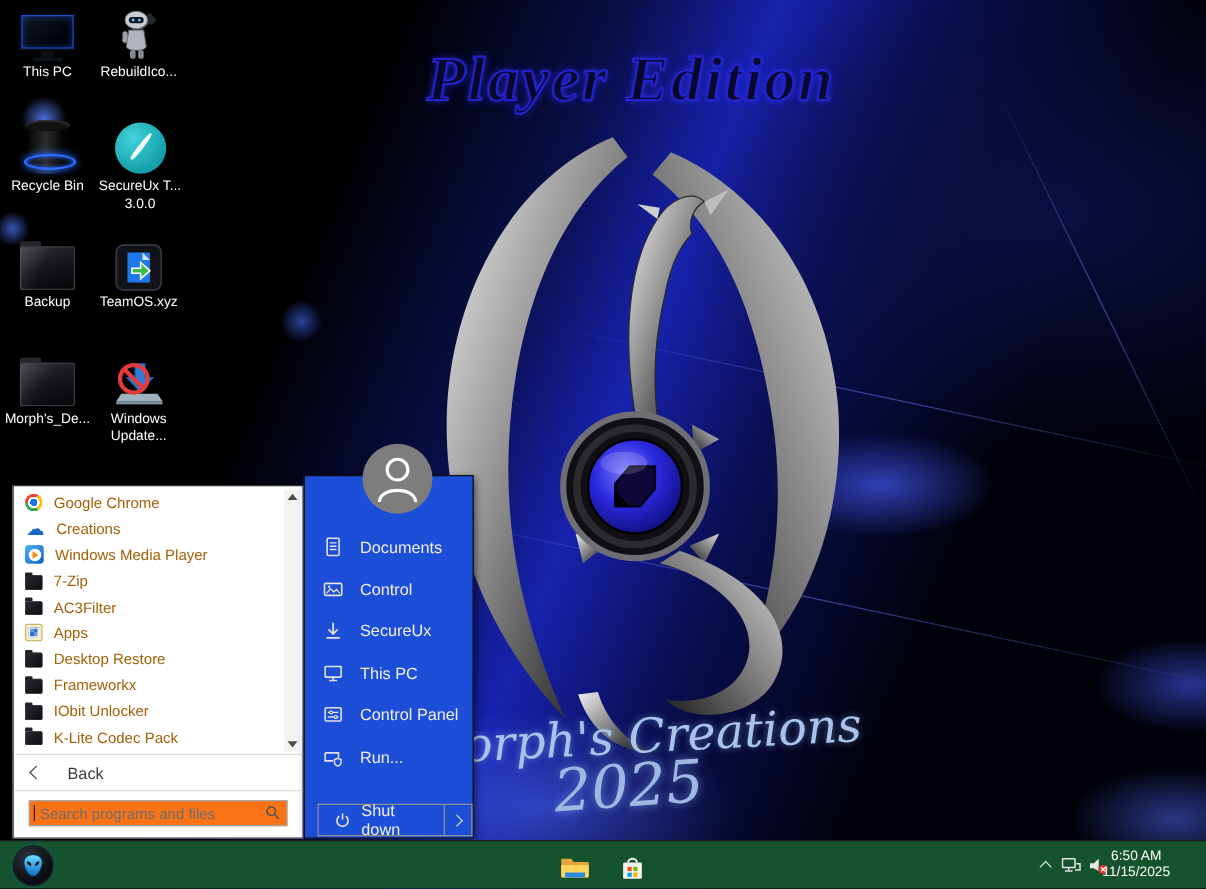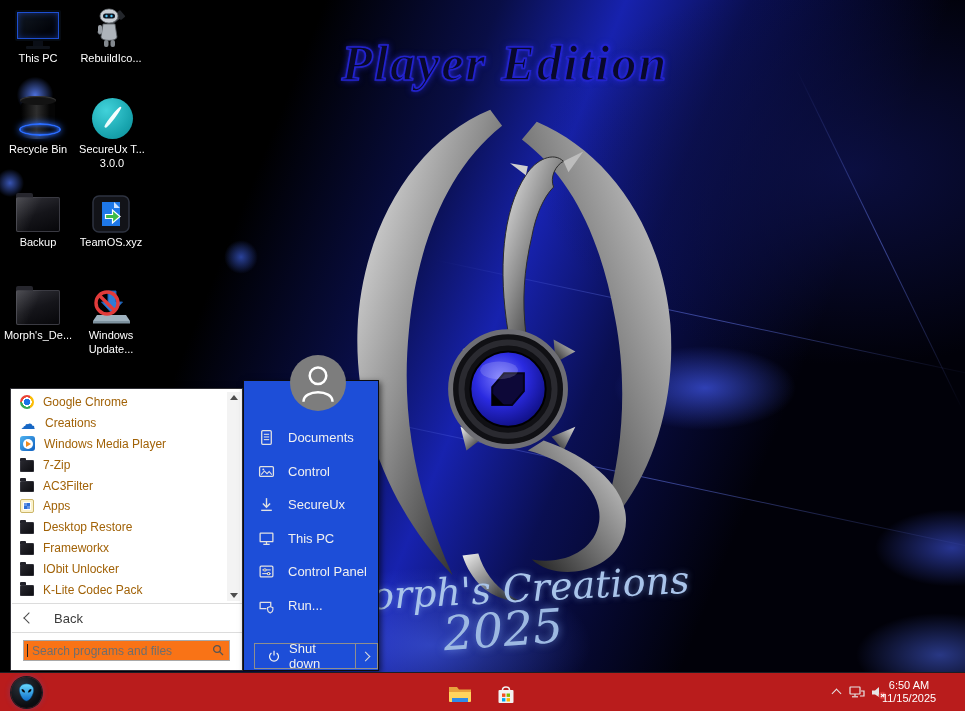--- a/index.html
+++ b/index.html
@@ -133,21 +133,21 @@
     background:linear-gradient(135deg,#2a2a31,#0b0b0f); box-shadow:inset 0 0 0 .5px #43434c; }
   .ic-sfold::before { content:""; position:absolute; left:0; top:-2.5px; width:6px; height:3px;
     border-radius:1px 1px 0 0; background:#22222a; }
   .ic-apps { width:14px; height:14px; background:#fbf2cd; border:1px solid #ccb668; border-radius:2px;
     display:flex; align-items:center; justify-content:center; flex:none; }
   .ic-apps .g { width:8px; height:8px;
     background:conic-gradient(#2e6fd8 0 25%, #6b97e4 0 50%, #2e6fd8 0 75%, #6b97e4 0);
     box-shadow:0 0 0 1px #fff inset; }
 
   
-  .taskbar { position:absolute; left:0; top:672px; width:965px; height:39px; background:#b91c1c;
+  .taskbar { position:absolute; left:0; top:672px; width:965px; height:39px; background:#14532d;
     border-top:1px solid #1d1d22; z-index:10; }
   .orb { position:absolute; left:11px; top:4px; width:31px; height:31px; border-radius:50%;
     background:radial-gradient(circle at 35% 28%, #2c323a, #0b0d11 68%);
     box-shadow:0 0 0 1px #191c21, 0 0 6px rgba(40,110,220,.4); 
     display:flex; align-items:center; justify-content:center; cursor:pointer; }
   .task-icon { position:absolute; top:8px; width:28px; height:26px; display:flex; align-items:center; justify-content:center; cursor:pointer; }
   .ti-explorer { left:446px; } .ti-store { left:492px; }
 
   .tray-chev { position:absolute; left:833px; top:17px; width:7px; height:7px;
     border-left:1.5px solid #e6e6e6; border-bottom:1.5px solid #e6e6e6; transform:rotate(135deg); cursor:pointer; }

